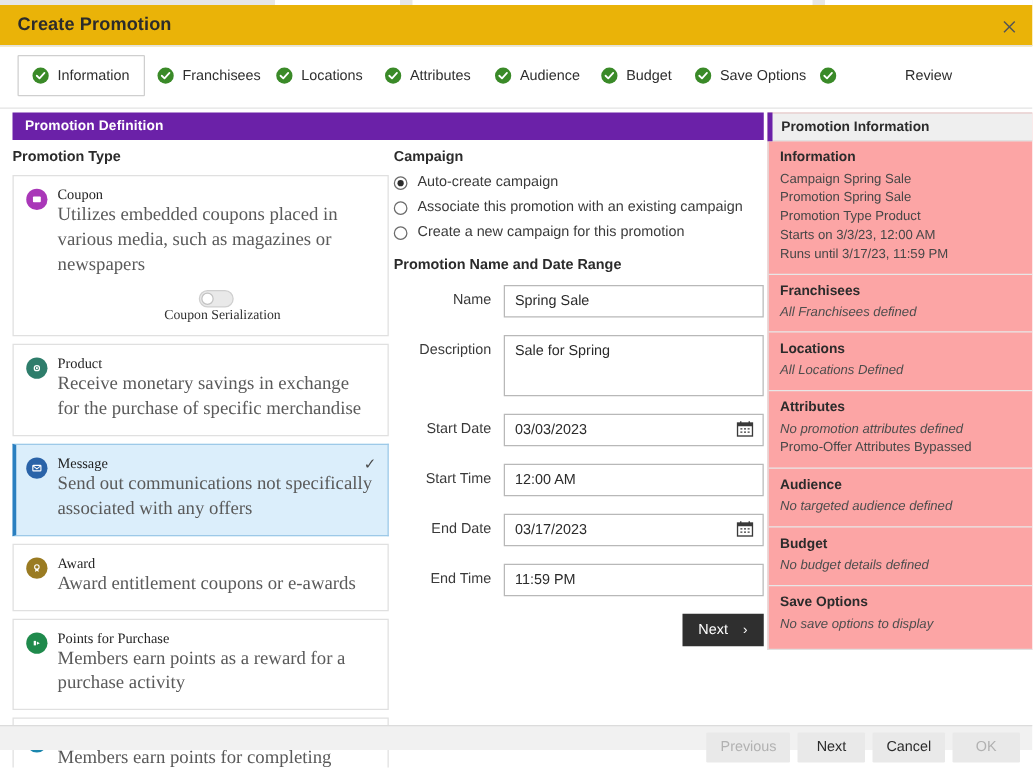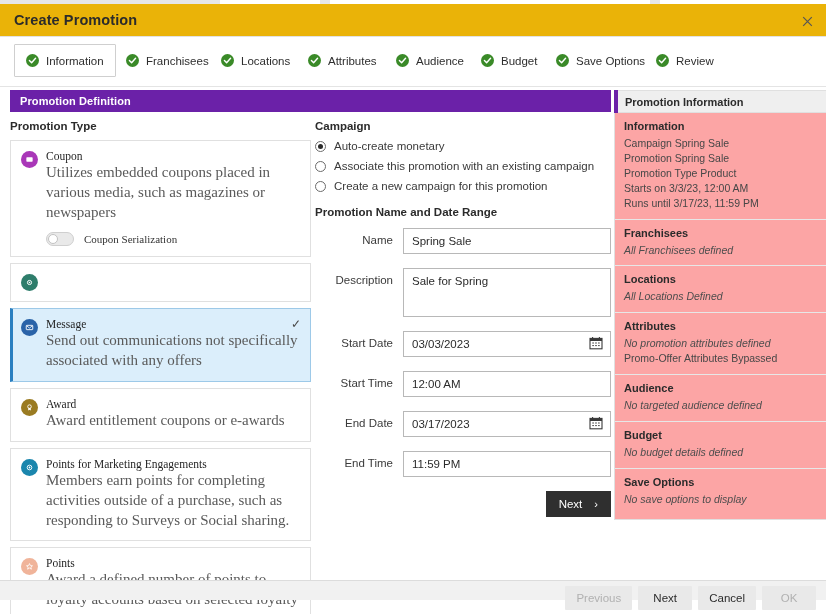--- a/index.html
+++ b/index.html
@@ -438,21 +438,21 @@
       <span class="lbl">Budget</span>
     </div>
     <div class="tab" style="left:545px;">
       <span class="check">
         <svg width="9" height="9" viewBox="0 0 10 10">
             <path d="M1.6 5.1 L4 7.4 L8.4 2.6" stroke="#ffffff" stroke-width="1.6" fill="none" stroke-linecap="round" stroke-linejoin="round"></path>
           </svg>
       </span>
       <span class="lbl">Save Options</span>
     </div>
-    <div class="tab" style="left:645px;">
+    <div class="tab" style="left:645px;gap:48px;">
       <span class="check">
         <svg width="9" height="9" viewBox="0 0 10 10">
             <path d="M1.6 5.1 L4 7.4 L8.4 2.6" stroke="#ffffff" stroke-width="1.6" fill="none" stroke-linecap="round" stroke-linejoin="round"></path>
           </svg>
       </span>
       <span class="lbl">Review</span>
     </div>
   </div>
 
   <div class="sect-header">
@@ -466,36 +466,40 @@
 
       <div class="ptype-card">
         <span class="ptype-icon" style="background:#a937b8;">
           <svg width="9" height="9" viewBox="0 0 10 10">
               <rect x="1.5" y="2.5" width="7" height="5" rx="0.8" fill="#ffffff"></rect>
             </svg>
         </span>
         <span class="ptype-text">
           <span class="ptype-name" style="display:block;">Coupon</span>
           <span class="ptype-desc" style="display:block;">Utilizes embedded coupons placed in various media, such as magazines or newspapers</span>
-          <span class="toggle-row" style="margin-left:0;">
+          <span class="toggle-row" style="margin-left:0;flex-direction:column;">
             <span class="toggle">
                 <span class="knob"></span>
               </span>
             <span class="toggle-lbl">Coupon Serialization</span>
           </span>
         </span>
       </div>
 
       <div class="ptype-card">
         <span class="ptype-icon" style="background:#2e7d6b;">
           <svg width="9" height="9" viewBox="0 0 10 10">
               <circle cx="5" cy="5" r="2.3" fill="none" stroke="#ffffff" stroke-width="1.1"></circle>
               <circle cx="5" cy="5" r="0.9" fill="#ffffff"></circle>
             </svg>
         </span>
+        <span class="ptype-text">
+          <span class="ptype-name" style="display:block;">Product</span>
+          <span class="ptype-desc" style="display:block;">Receive monetary savings in exchange for the purchase of specific merchandise</span>
+        </span>
       </div>
 
       <div class="ptype-card selected">
         <span class="ptype-icon" style="background:#2a63a8;">
           <svg width="9" height="9" viewBox="0 0 10 10">
               <rect x="1.4" y="2.6" width="7.2" height="4.8" rx="0.6" fill="none" stroke="#ffffff" stroke-width="1"></rect>
               <path d="M1.6 3 L5 5.6 L8.4 3" stroke="#ffffff" stroke-width="0.9" fill="none"></path>
             </svg>
         </span>
         <span class="ptype-text">
@@ -511,20 +515,32 @@
               <circle cx="5" cy="4" r="2" fill="none" stroke="#ffffff" stroke-width="1"></circle>
               <path d="M3.8 5.6 L3.4 8.4 L5 7.4 L6.6 8.4 L6.2 5.6" fill="#ffffff"></path>
             </svg>
         </span>
         <span class="ptype-text">
           <span class="ptype-name" style="display:block;">Award</span>
           <span class="ptype-desc" style="display:block;">Award entitlement coupons or e-awards</span>
         </span>
       </div>
 
+      <div class="ptype-card">
+        <span class="ptype-icon" style="background:#1f8a4c;">
+          <svg width="9" height="9" viewBox="0 0 10 10">
+              <rect x="2.2" y="3" width="2" height="4" fill="#ffffff"></rect>
+              <path d="M5 3.6 L7.6 5 L5 6.4 Z" fill="#ffffff"></path>
+            </svg>
+        </span>
+        <span class="ptype-text">
+          <span class="ptype-name" style="display:block;">Points for Purchase</span>
+          <span class="ptype-desc" style="display:block;">Members earn points as a reward for a purchase activity</span>
+        </span>
+      </div>
 
       <div class="ptype-card">
         <span class="ptype-icon" style="background:#1b86ad;">
           <svg width="9" height="9" viewBox="0 0 10 10">
               <circle cx="5" cy="5" r="2.6" fill="none" stroke="#ffffff" stroke-width="1"></circle>
               <circle cx="5" cy="5" r="1" fill="#ffffff"></circle>
             </svg>
         </span>
         <span class="ptype-text">
           <span class="ptype-name" style="display:block;">Points for Marketing Engagements</span>
@@ -543,21 +559,21 @@
           <span class="ptype-desc" style="display:block;">Award a defined number of points to loyalty accounts based on selected loyalty programs and levels</span>
         </span>
       </div>
     </div>
 
     <div class="col-mid">
       <div class="col-title">Campaign</div>
 
       <div class="radio-row">
         <span class="radio checked"></span>
-        <span class="radio-lbl">Auto-create monetary</span>
+        <span class="radio-lbl">Auto-create campaign</span>
       </div>
       <div class="radio-row">
         <span class="radio"></span>
         <span class="radio-lbl">Associate this promotion with an existing campaign</span>
       </div>
       <div class="radio-row">
         <span class="radio"></span>
         <span class="radio-lbl">Create a new campaign for this promotion</span>
       </div>
 

